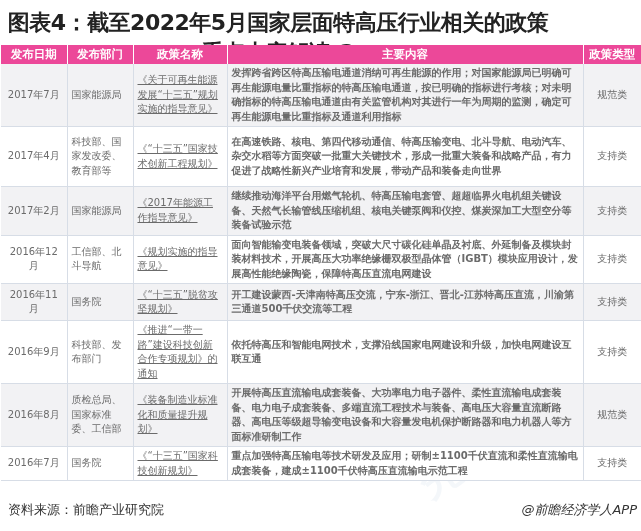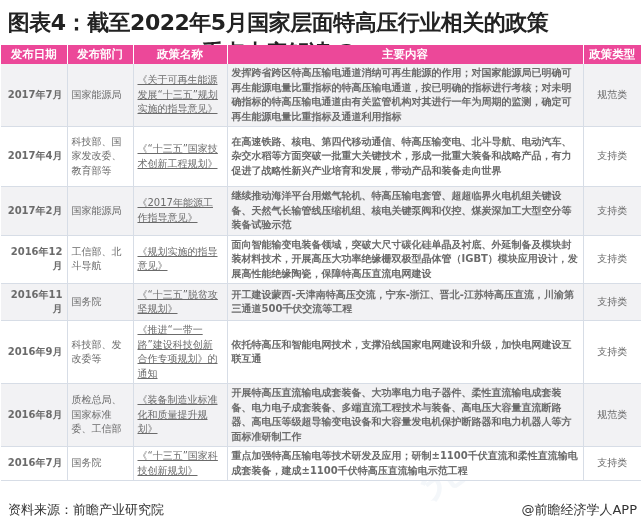--- a/index.html
+++ b/index.html
@@ -11,21 +11,21 @@
                  border-collapse: collapse; table-layout: fixed; }
   table.policy th { background: #ec4899; color: #fff; font-size: 11.5px; font-weight: bold;
                     height: 19px; padding: 0; border-right: 1px solid #fff; text-align: center; }
   table.policy th:last-child { border-right: none; }
   table.policy td { font-size: 10px; line-height: 14.5px; color: #6b6b6b; padding: 2px 4px;
                     border-right: 1px solid #d7dde6; border-bottom: 1px solid #d7dde6;
                     vertical-align: middle; word-break: break-all; }
   table.policy td:last-child { border-right: none; text-align: center; }
   table.policy tr.odd td { background: #f2f2f4; }
   table.policy tr.even td { background: #ffffff; }
-  td.c-date { text-align: right; font-size: 10.5px; font-weight: bold; }
+  td.c-date { text-align: center; font-size: 10.5px; }
   td.c-dept { text-align: left; margin-top: 15px; }
   td.c-name { text-align: left; text-decoration: underline; }
   td.c-content { text-align: left; font-weight: bold; }
   .footer { position: absolute; top: 501px; left: 8px; right: 0; height: 18px; font-size: 13px; color: #333; }
   .footer .source { position: absolute; left: 0; top: 0; }
   .footer .credit { position: absolute; right: 0; top: 0; }
   .watermark { position: absolute; pointer-events: none; color: rgba(120,150,190,0.08);
                font-size: 44px; font-weight: bold; transform: rotate(-35deg); }
 </style>
 </head>
@@ -84,21 +84,21 @@
     </tr>
     <tr class="odd" style="height:37px">
       <td class="c-date">2016年11月</td>
       <td class="c-dept">国务院</td>
       <td class="c-name">《“十三五”脱贫攻坚规划》</td>
       <td class="c-content">开工建设蒙西-天津南特高压交流，宁东-浙江、晋北-江苏特高压直流，川渝第三通道500千伏交流等工程</td>
       <td class="c-type">支持类</td>
     </tr>
     <tr class="even" style="height:35px">
       <td class="c-date">2016年9月</td>
-      <td class="c-dept">科技部、发改委等</td>
+      <td class="c-dept">科技部、发布部门</td>
       <td class="c-name">《推进“一带一路”建设科技创新合作专项规划》的通知</td>
       <td class="c-content">依托特高压和智能电网技术，支撑沿线国家电网建设和升级，加快电网建设互联互通</td>
       <td class="c-type">支持类</td>
     </tr>
     <tr class="odd" style="height:61px">
       <td class="c-date">2016年8月</td>
       <td class="c-dept">质检总局、国家标准委、工信部</td>
       <td class="c-name">《装备制造业标准化和质量提升规划》</td>
       <td class="c-content">开展特高压直流输电成套装备、大功率电力电子器件、柔性直流输电成套装备、电力电子成套装备、多端直流工程技术与装备、高电压大容量直流断路器、高电压等级超导输变电设备和大容量发电机保护断路器和电力机器人等方面标准研制工作</td>
       <td class="c-type">规范类</td>
@@ -108,14 +108,14 @@
       <td class="c-dept">国务院</td>
       <td class="c-name">《“十三五”国家科技创新规划》</td>
       <td class="c-content">重点加强特高压输电等技术研发及应用；研制±1100千伏直流和柔性直流输电成套装备，建成±1100千伏特高压直流输电示范工程</td>
       <td class="c-type">支持类</td>
     </tr>
   </tbody>
 </table>
 
 <div class="footer">
   <span class="source">资料来源：前瞻产业研究院</span>
-  <span class="credit" style="right:4px;">@前瞻经济学人APP</span>
+  <span class="credit" style="right:4px;font-style:italic;">@前瞻经济学人APP</span>
 </div>
 
 </body></html>

